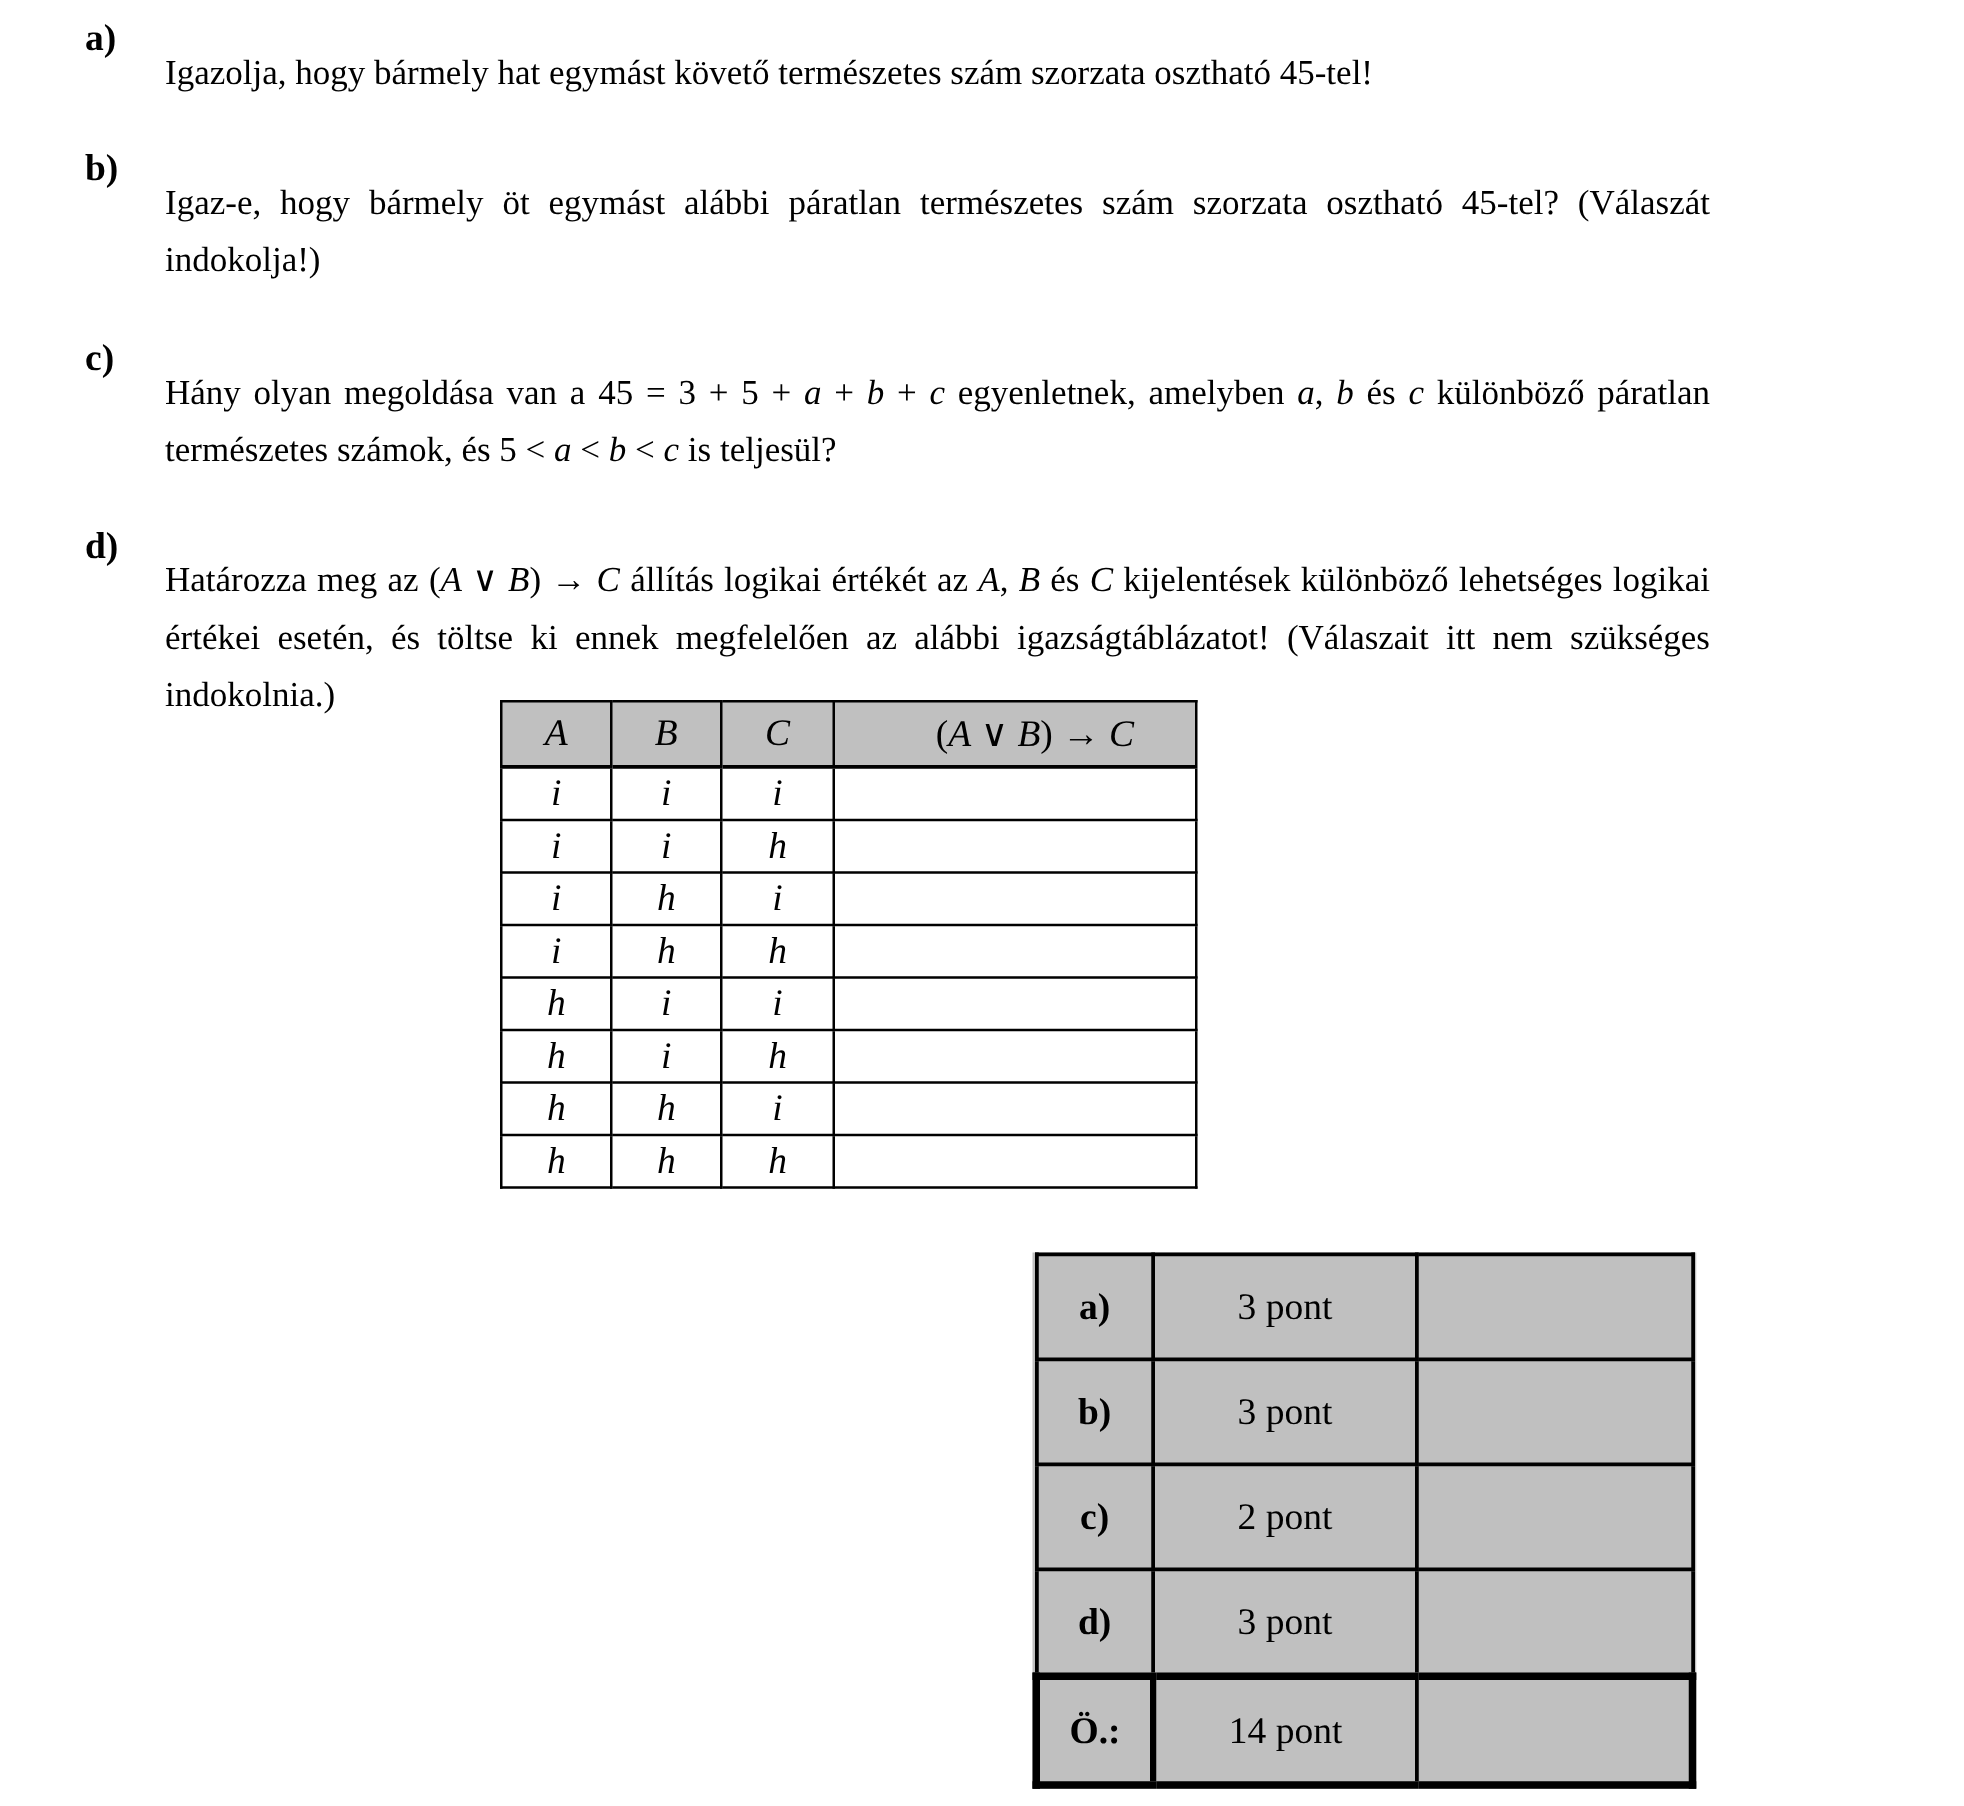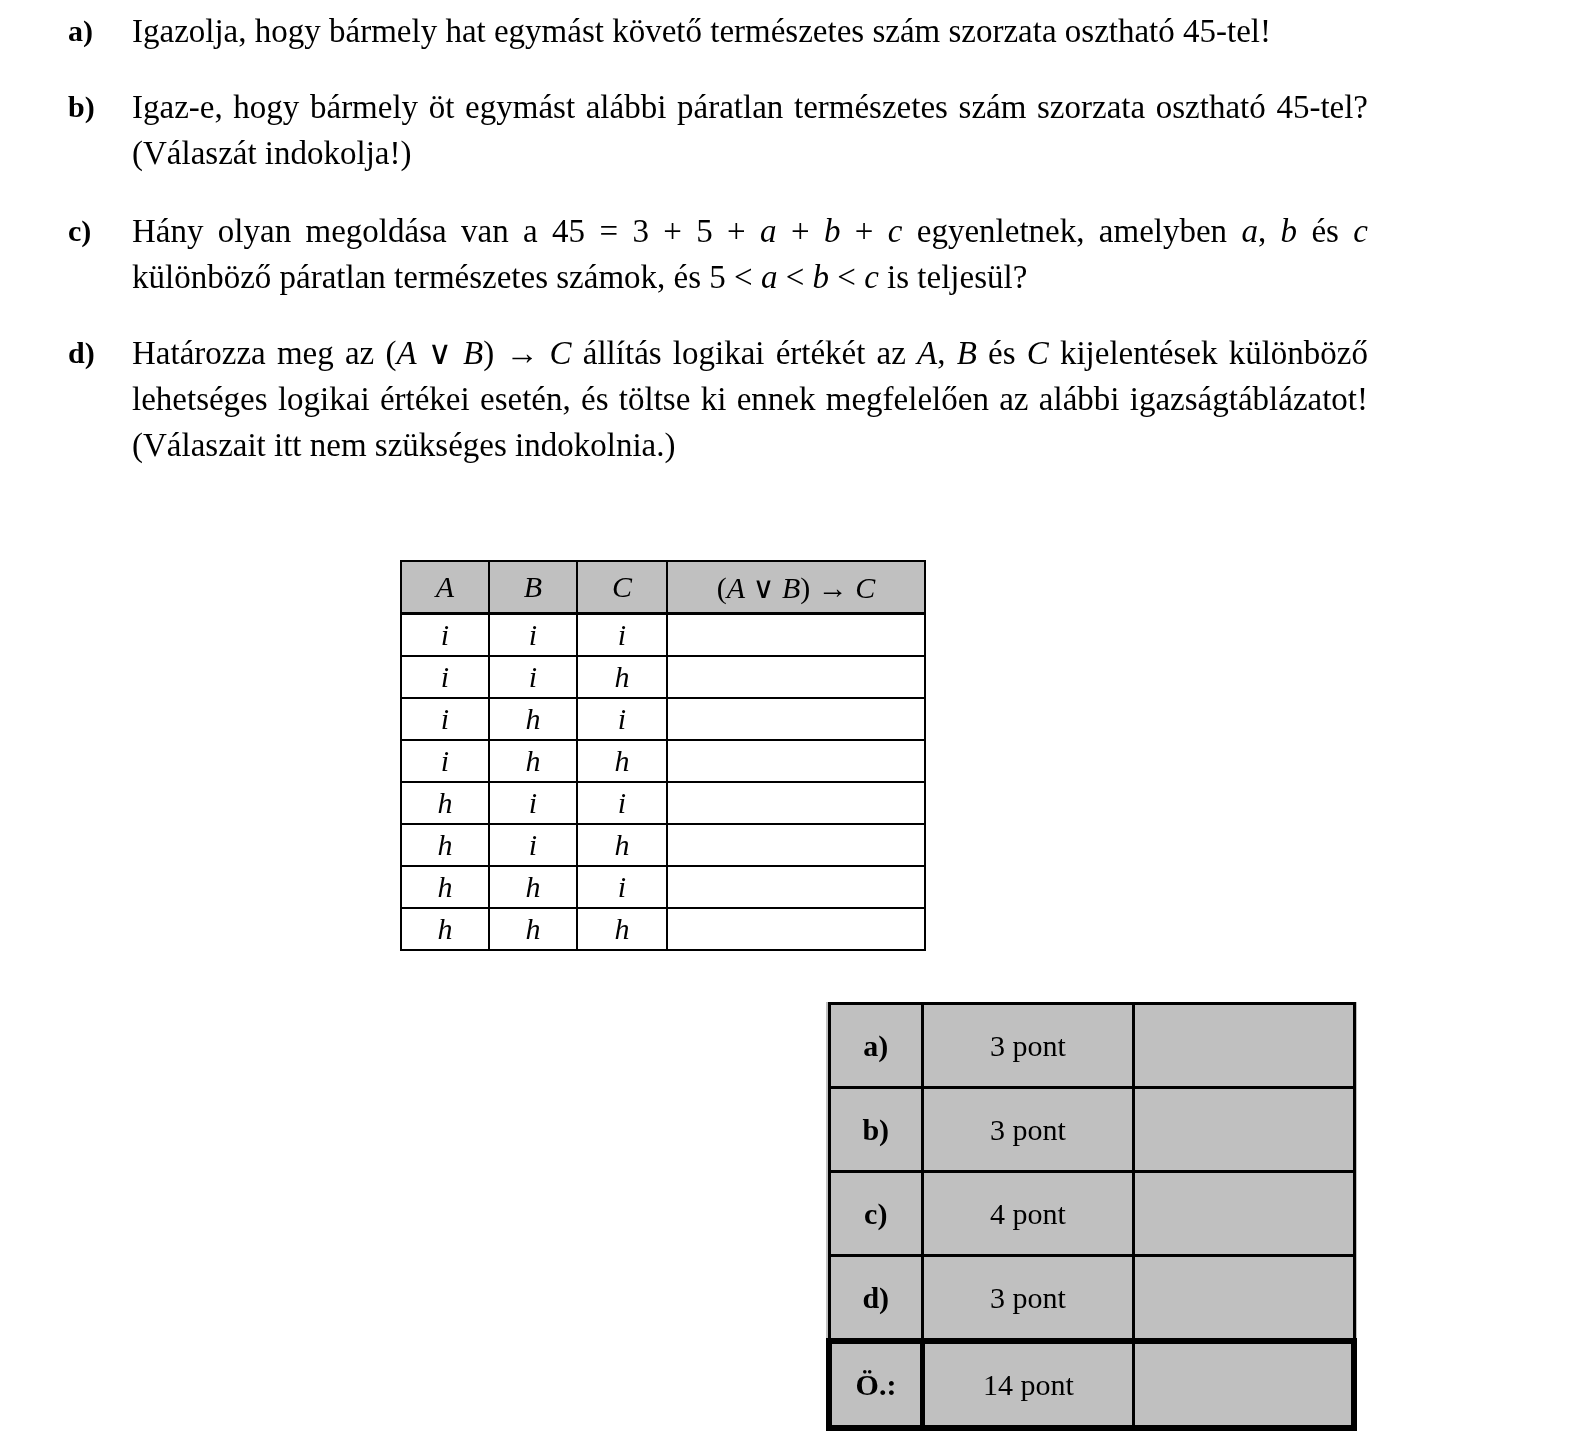--- a/index.html
+++ b/index.html
@@ -29,24 +29,25 @@
     margin-bottom: 26px;
   }
   .q-label {
     flex: 0 0 64px;
     font-weight: bold;
     font-size: 30px;
     line-height: 46px;
   }
   .q-body {
     flex: 1 1 auto;
-    font-size: 33px;
+    font-size: 28px;
     line-height: 46px;
     text-align: justify;
     text-justify: inter-word;
+    margin-top: 28px;
   }
   i.var { font-style: italic; }
   b.strong { font-weight: normal; }
 
   
   #q-a { margin-bottom: 30px; }
   #q-b { margin-bottom: 32px; }
   #q-c { margin-bottom: 30px; }
   #q-d { margin-bottom: 0; }
 
@@ -64,21 +65,21 @@
     text-align: center;
     vertical-align: middle;
     font-weight: normal;
   }
   .truth-table thead th {
     background: #c0c0c0;
     height: 50px;
     font-style: italic;
     border-bottom: 2px solid #000000;
   }
-  .truth-table thead th.formula { font-style: normal; }
+  .truth-table thead th.formula { font-style: normal; padding-left: 32px; }
   .truth-table tbody tr:first-child td {
     border-top: 3px solid #000000;
   }
   .truth-table tbody td {
     height: 40px;
     background: #ffffff;
     font-style: italic;
   }
   .col-a { width: 86px; }
   .col-b { width: 86px; }
@@ -221,21 +222,21 @@
       <td class="sc-points">3 pont</td>
       <td class="sc-blank"></td>
     </tr>
     <tr>
       <td class="sc-label">b)</td>
       <td class="sc-points">3 pont</td>
       <td class="sc-blank"></td>
     </tr>
     <tr>
       <td class="sc-label">c)</td>
-      <td class="sc-points">4 pont</td>
+      <td class="sc-points">2 pont</td>
       <td class="sc-blank"></td>
     </tr>
     <tr>
       <td class="sc-label">d)</td>
       <td class="sc-points">3 pont</td>
       <td class="sc-blank"></td>
     </tr>
     <tr class="total-row">
       <td class="sc-label">Ö.:</td>
       <td class="sc-points">14 pont</td>

